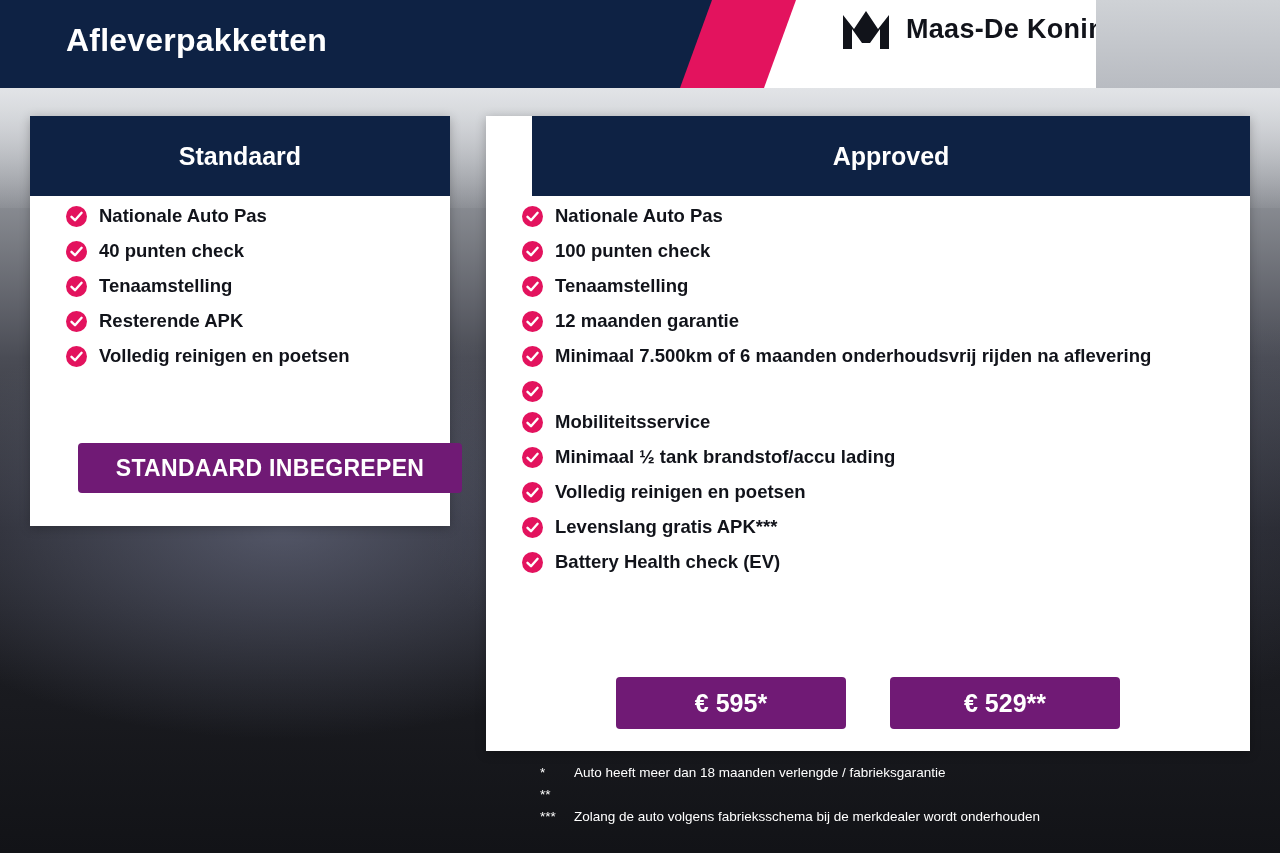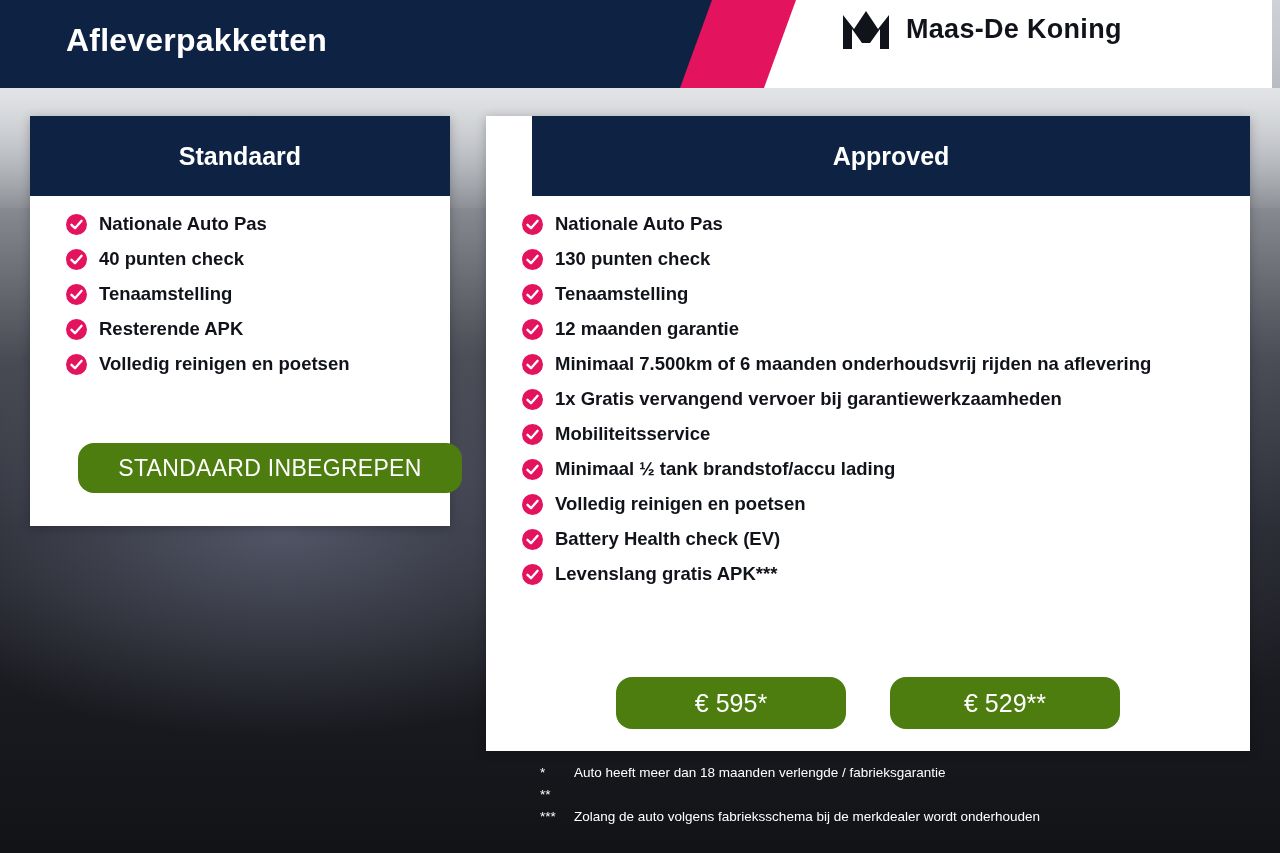--- a/index.html
+++ b/index.html
@@ -23,21 +23,21 @@
     z-index: 0;
   }
   .bg:after {
     content: "";
     position: absolute; left: 0; right: 0; top: 88px; height: 120px;
     background: linear-gradient(180deg, rgba(228,230,233,0.95), rgba(190,193,198,0.1));
   }
 
   
   .header {
-    position: absolute; top: 0; left: 0; width: 1272px; height: 88px;
+    position: absolute; top: 0; left: 0; width: 1096px; height: 88px;
     z-index: 3;
     background: #0e2244;
     overflow: hidden;
   }
   .header-title {
     position: absolute; left: 66px; top: 22px;
     color: #ffffff;
     font-size: 32px; font-weight: bold; letter-spacing: 0.2px;
   }
   .header-slash-pink {
@@ -69,21 +69,21 @@
     z-index: 2;
     box-shadow: 0 2px 10px rgba(0,0,0,0.25);
   }
   .card-head {
     background: #0e2244;
     color: #ffffff;
     text-align: center;
     font-size: 25px; font-weight: bold;
     display: flex; align-items: center; justify-content: center;
   }
-  .card-body { padding: 16px 0 0 0; }
+  .card-body { padding: 8px 0 0 0; }
 
   .card-standaard { left: 30px; top: 116px; width: 420px; height: 410px; }
   .card-standaard .card-head { height: 80px; }
   .card-approved { left: 486px; top: 116px; width: 764px; height: 635px; }
   .card-approved .card-head { height: 80px; margin-left: 46px; }
 
   ul.features { list-style: none; }
   ul.features li {
     display: flex; align-items: flex-start;
     padding: 0 0 0 36px;
@@ -100,26 +100,26 @@
     background: #e3135e;
     margin-right: 12px;
     position: relative;
     top: 2px;
   }
   .check svg { display: block; }
   .feat-text { line-height: 1.35; }
 
   
   .btn {
-    background: #4d7c0f;
+    background: #701a75;
     color: #ffffff;
-    font-weight: normal;
+    font-weight: bold;
     display: flex; align-items: center; justify-content: center;
     border: none;
-    border-radius: 16px;
+    border-radius: 4px;
   }
   .btn-standaard {
     position: absolute; left: 48px; top: 327px;
     width: 384px; height: 50px;
     font-size: 23px; letter-spacing: 0.3px;
   }
   .price-row {
     position: absolute; left: 0; right: 0; bottom: 22px;
     display: flex; justify-content: center; gap: 44px;
   }
@@ -218,21 +218,21 @@
             </svg>
         </span>
         <span class="feat-text">Nationale Auto Pas</span>
       </li>
       <li>
         <span class="check">
           <svg width="21" height="21" viewBox="0 0 21 21">
               <path d="M5.5 10.8 L9 14.2 L15.6 6.8" stroke="#ffffff" stroke-width="2.4" fill="none" stroke-linecap="round" stroke-linejoin="round"></path>
             </svg>
         </span>
-        <span class="feat-text">130 punten check</span>
+        <span class="feat-text">100 punten check</span>
       </li>
       <li>
         <span class="check">
           <svg width="21" height="21" viewBox="0 0 21 21">
               <path d="M5.5 10.8 L9 14.2 L15.6 6.8" stroke="#ffffff" stroke-width="2.4" fill="none" stroke-linecap="round" stroke-linejoin="round"></path>
             </svg>
         </span>
         <span class="feat-text">Tenaamstelling</span>
       </li>
       <li>
@@ -250,21 +250,20 @@
             </svg>
         </span>
         <span class="feat-text">Minimaal 7.500km of 6 maanden onderhoudsvrij rijden na aflevering</span>
       </li>
       <li>
         <span class="check">
           <svg width="21" height="21" viewBox="0 0 21 21">
               <path d="M5.5 10.8 L9 14.2 L15.6 6.8" stroke="#ffffff" stroke-width="2.4" fill="none" stroke-linecap="round" stroke-linejoin="round"></path>
             </svg>
         </span>
-        <span class="feat-text">1x Gratis vervangend vervoer bij garantiewerkzaamheden</span>
       </li>
       <li>
         <span class="check">
           <svg width="21" height="21" viewBox="0 0 21 21">
               <path d="M5.5 10.8 L9 14.2 L15.6 6.8" stroke="#ffffff" stroke-width="2.4" fill="none" stroke-linecap="round" stroke-linejoin="round"></path>
             </svg>
         </span>
         <span class="feat-text">Mobiliteitsservice</span>
       </li>
       <li>
@@ -282,29 +281,29 @@
             </svg>
         </span>
         <span class="feat-text">Volledig reinigen en poetsen</span>
       </li>
       <li>
         <span class="check">
           <svg width="21" height="21" viewBox="0 0 21 21">
               <path d="M5.5 10.8 L9 14.2 L15.6 6.8" stroke="#ffffff" stroke-width="2.4" fill="none" stroke-linecap="round" stroke-linejoin="round"></path>
             </svg>
         </span>
+        <span class="feat-text">Levenslang gratis APK***</span>
+      </li>
+      <li>
+        <span class="check">
+          <svg width="21" height="21" viewBox="0 0 21 21">
+              <path d="M5.5 10.8 L9 14.2 L15.6 6.8" stroke="#ffffff" stroke-width="2.4" fill="none" stroke-linecap="round" stroke-linejoin="round"></path>
+            </svg>
+        </span>
         <span class="feat-text">Battery Health check (EV)</span>
-      </li>
-      <li>
-        <span class="check">
-          <svg width="21" height="21" viewBox="0 0 21 21">
-              <path d="M5.5 10.8 L9 14.2 L15.6 6.8" stroke="#ffffff" stroke-width="2.4" fill="none" stroke-linecap="round" stroke-linejoin="round"></path>
-            </svg>
-        </span>
-        <span class="feat-text">Levenslang gratis APK***</span>
       </li>
     </ul>
   </div>
   <div class="price-row">
     <button class="btn btn-price">€ 595*</button>
     <button class="btn btn-price">€ 529**</button>
   </div>
 </div>
 
 <div class="footnotes">

